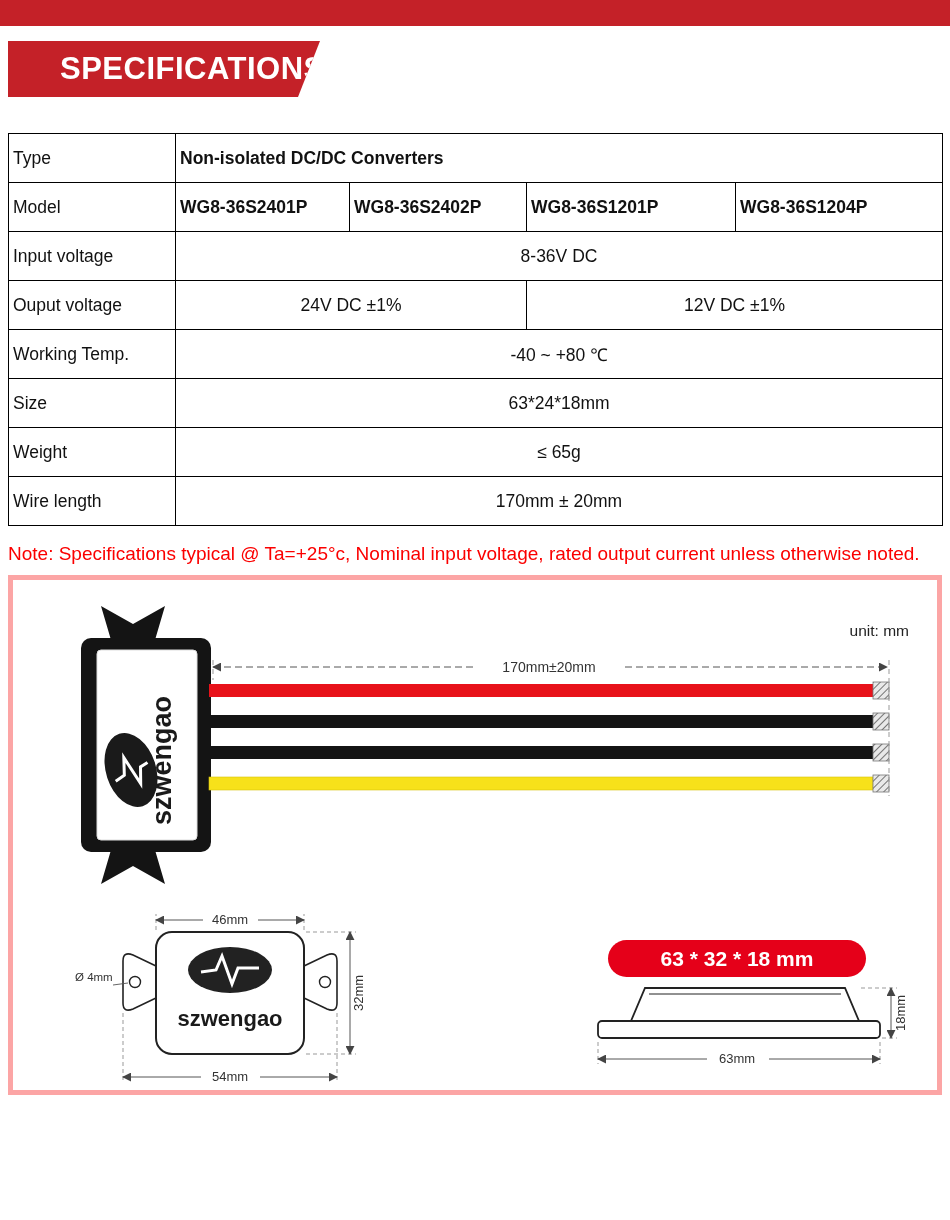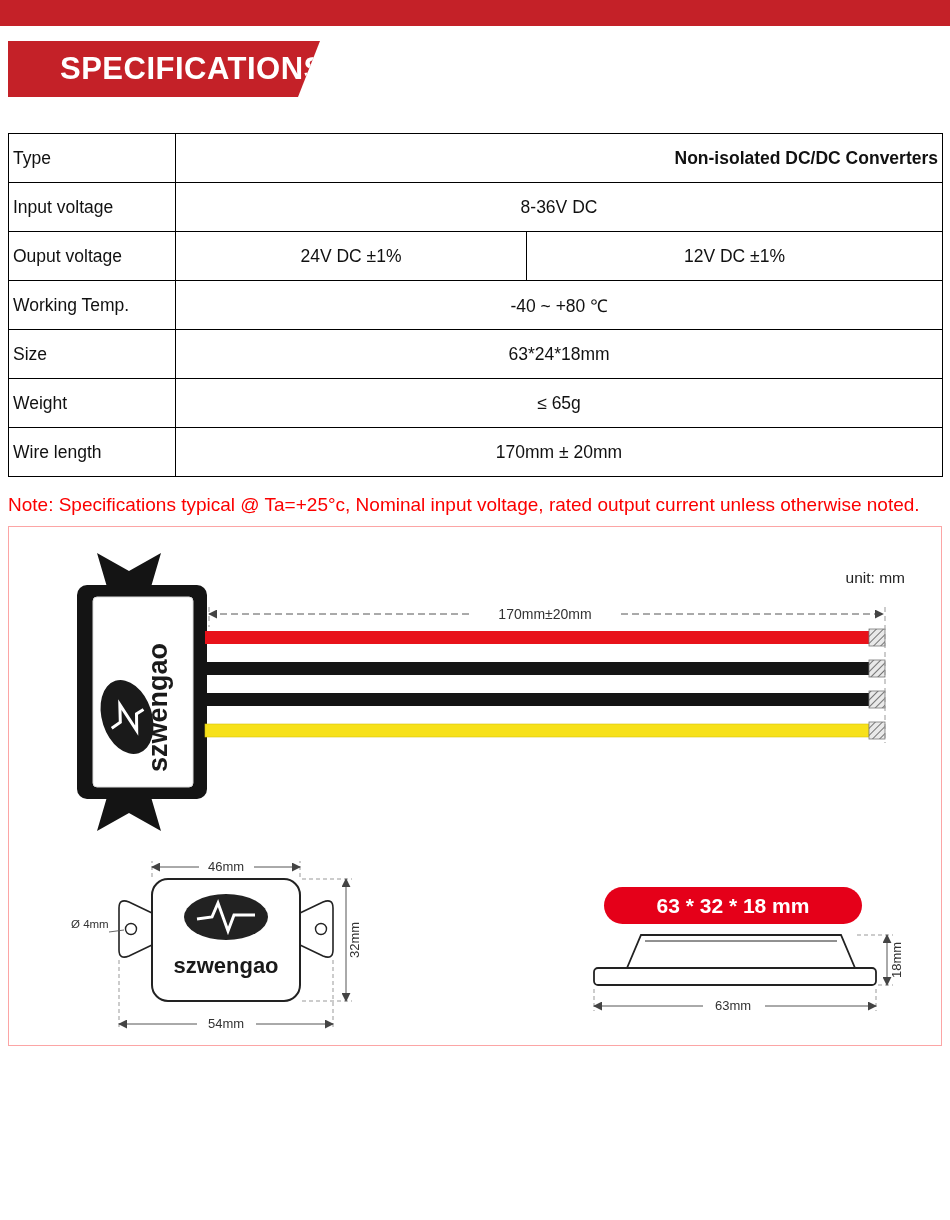--- a/index.html
+++ b/index.html
@@ -43,31 +43,31 @@
   table.spec td {
     border: 1px solid #000;
     height: 49px;
     font-size: 17.5px;
     padding: 0 4px;
     overflow: hidden;
     white-space: nowrap;
   }
   td.lbl { text-align: left; padding-left: 12px; font-size: 18px; }
   td.val { text-align: center; }
-  td.hdr { text-align: right; font-weight: bold; font-size: 18.5px; }
+  td.hdr { text-align: left; font-weight: bold; font-size: 18.5px; }
   .note {
     margin: 17px 8px 0 8px;
     color: #fb0000;
     font-size: 19px;
   }
   .diagram {
     margin: 10px 8px 0 8px;
     width: 934px;
     height: 520px;
-    border: 1px solid #fca5a5;
+    border: 5px solid #fca5a5;
     background: #fff;
   }
   .diagram svg { display:block; }
   text { font-family: "Liberation Sans", sans-serif; }
 </style>
 </head>
 <body>
 
 <div class="top-strip"></div>
 
@@ -82,20 +82,27 @@
       <col style="width:177px">
       <col style="width:209px">
       <col style="width:207px">
   </colgroup>
   <tbody>
       <tr>
     <td class="lbl">Type</td>
     <td class="hdr" colspan="4">Non-isolated DC/DC Converters</td>
   </tr>
   <tr>
+    <td class="lbl">Model</td>
+    <td class="hdr">WG8-36S2401P</td>
+    <td class="hdr">WG8-36S2402P</td>
+    <td class="hdr">WG8-36S1201P</td>
+    <td class="hdr">WG8-36S1204P</td>
+  </tr>
+  <tr>
     <td class="lbl">Input voltage</td>
     <td class="val" colspan="4">8-36V DC</td>
   </tr>
   <tr>
     <td class="lbl">Ouput voltage</td>
     <td class="val" colspan="2">24V DC ±1%</td>
     <td class="val" colspan="2">12V DC ±1%</td>
   </tr>
   <tr>
     <td class="lbl">Working Temp.</td>

